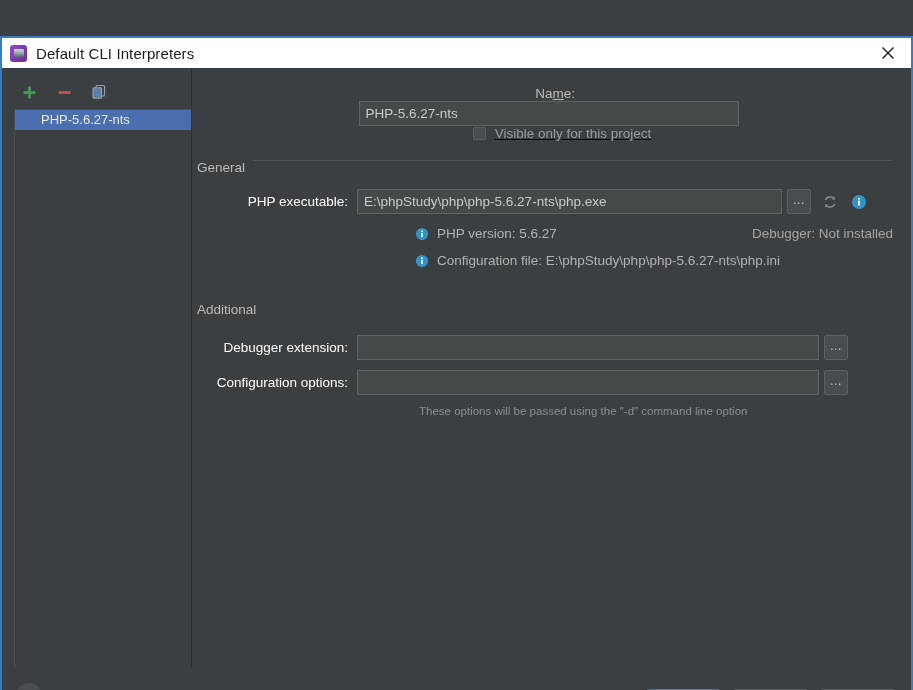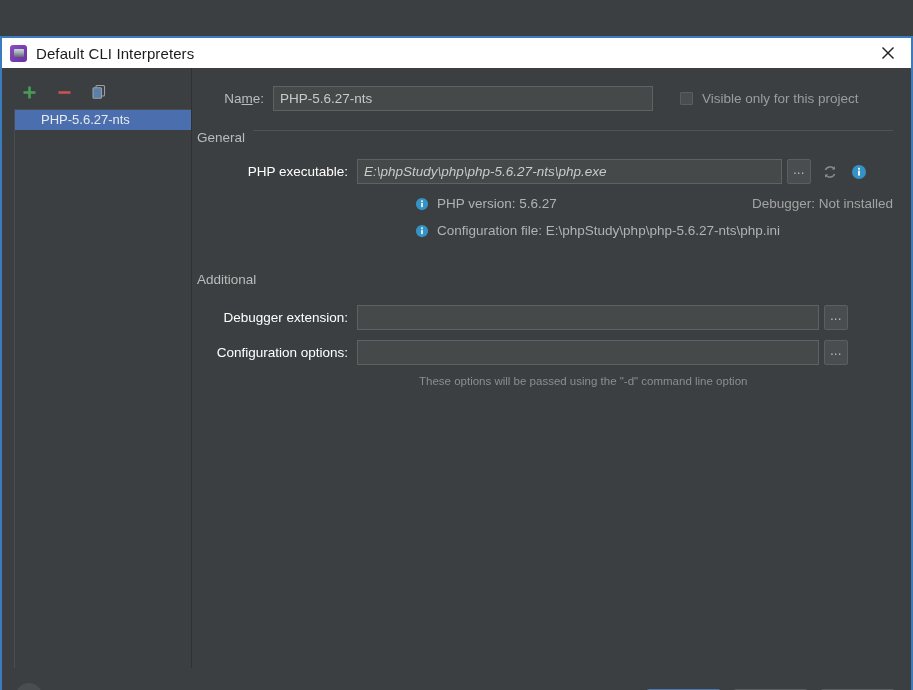--- a/index.html
+++ b/index.html
@@ -138,20 +138,21 @@
     padding: 0;
     box-sizing: border-box;
     min-width: 0;
   }
 
   .name-row {
     display: flex;
     align-items: center;
     padding: 18px 16px 0 0;
     margin-left: 10px;
+    flex-direction: column;
   }
   .label {
     font-size: 13.5px;
     color: #bbbbbb;
     white-space: nowrap;
   }
   .label u { text-decoration: underline; }
 
   .name-label { width: 62px; text-align: right; margin-right: 9px; }
 
@@ -167,20 +168,21 @@
     padding: 0 6px;
     outline: none;
   }
   .name-input { width: 380px; }
 
   .checkbox-wrap {
     display: flex;
     align-items: center;
     margin-left: 27px;
     gap: 9px;
+    text-decoration: underline;
   }
   .checkbox {
     width: 13px;
     height: 13px;
     background: #4a4d4f;
     border: 1px solid #5a5d5f;
     box-sizing: border-box;
     border-radius: 1px;
     flex: 0 0 auto;
   }
@@ -216,21 +218,21 @@
     margin-left: 10px;
   }
   .form-label {
     width: 146px;
     text-align: right;
     margin-right: 9px;
     font-size: 13.5px;
     color: #ffffff;
     white-space: nowrap;
   }
-  .exec-input { width: 425px; font-style: italic; }
+  .exec-input { width: 425px; }
 
   .browse-btn {
     width: 24px;
     height: 25px;
     margin-left: 5px;
     background: #4a4d4f;
     border: 1px solid #5b5f61;
     border-radius: 2px;
     box-sizing: border-box;
     display: flex;

